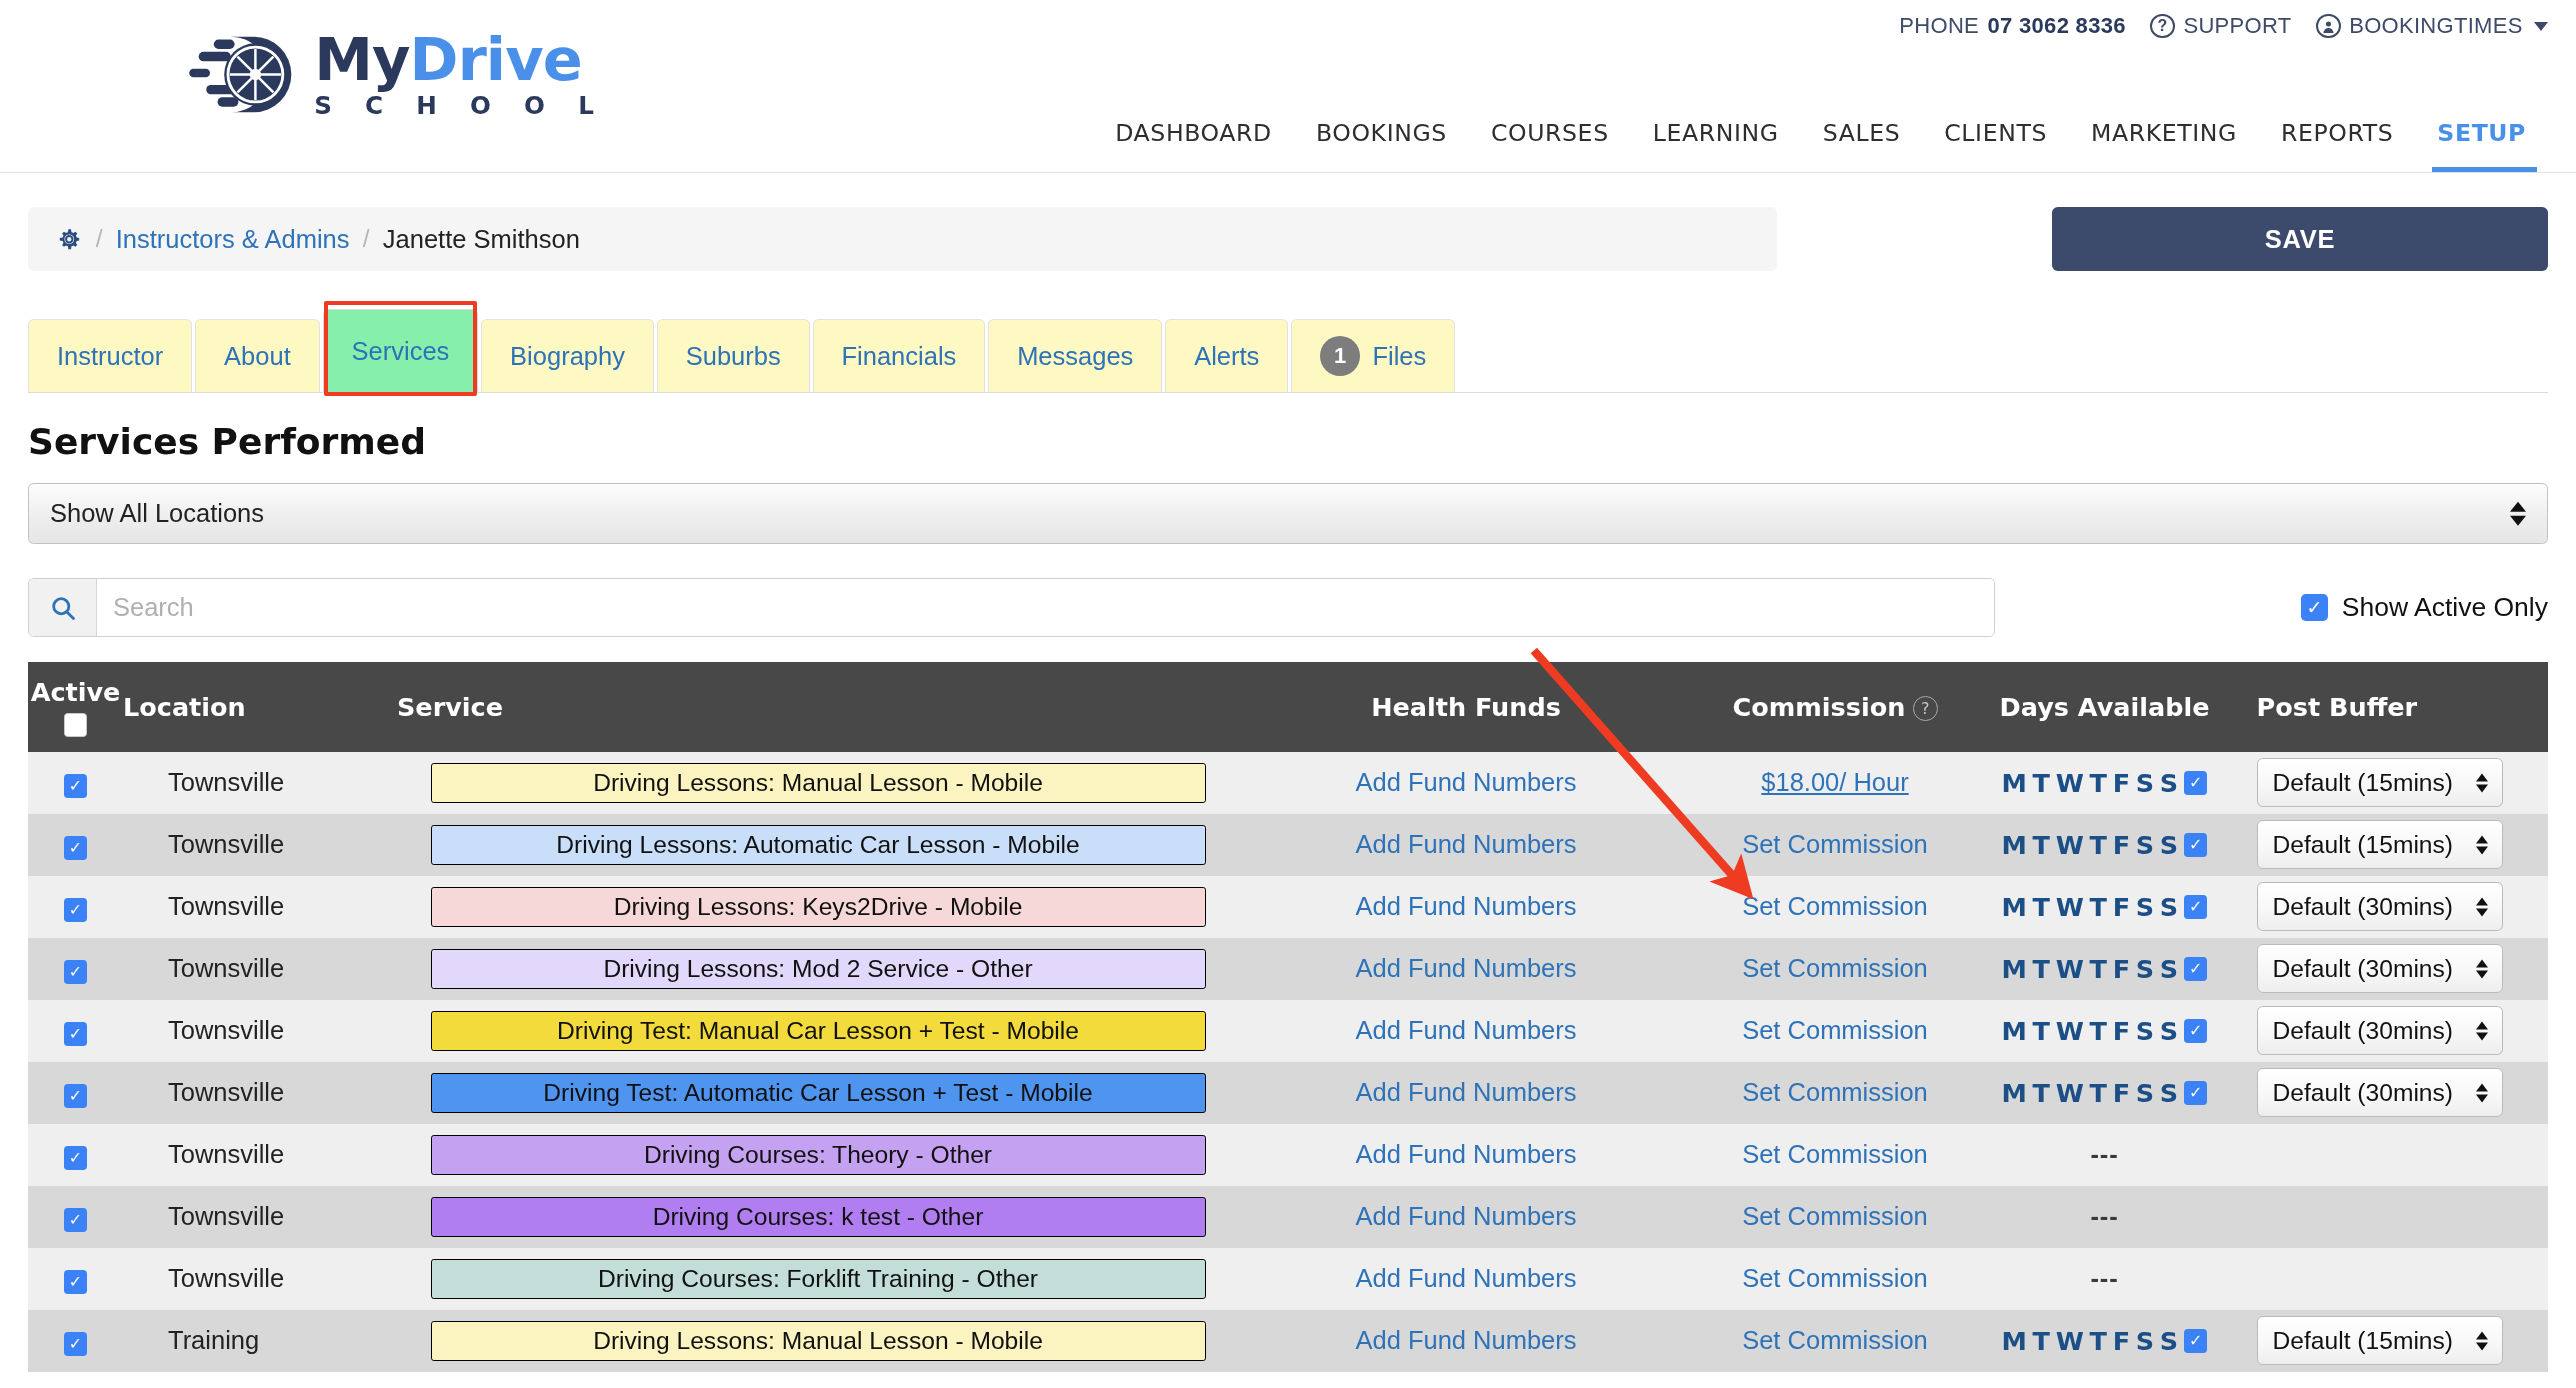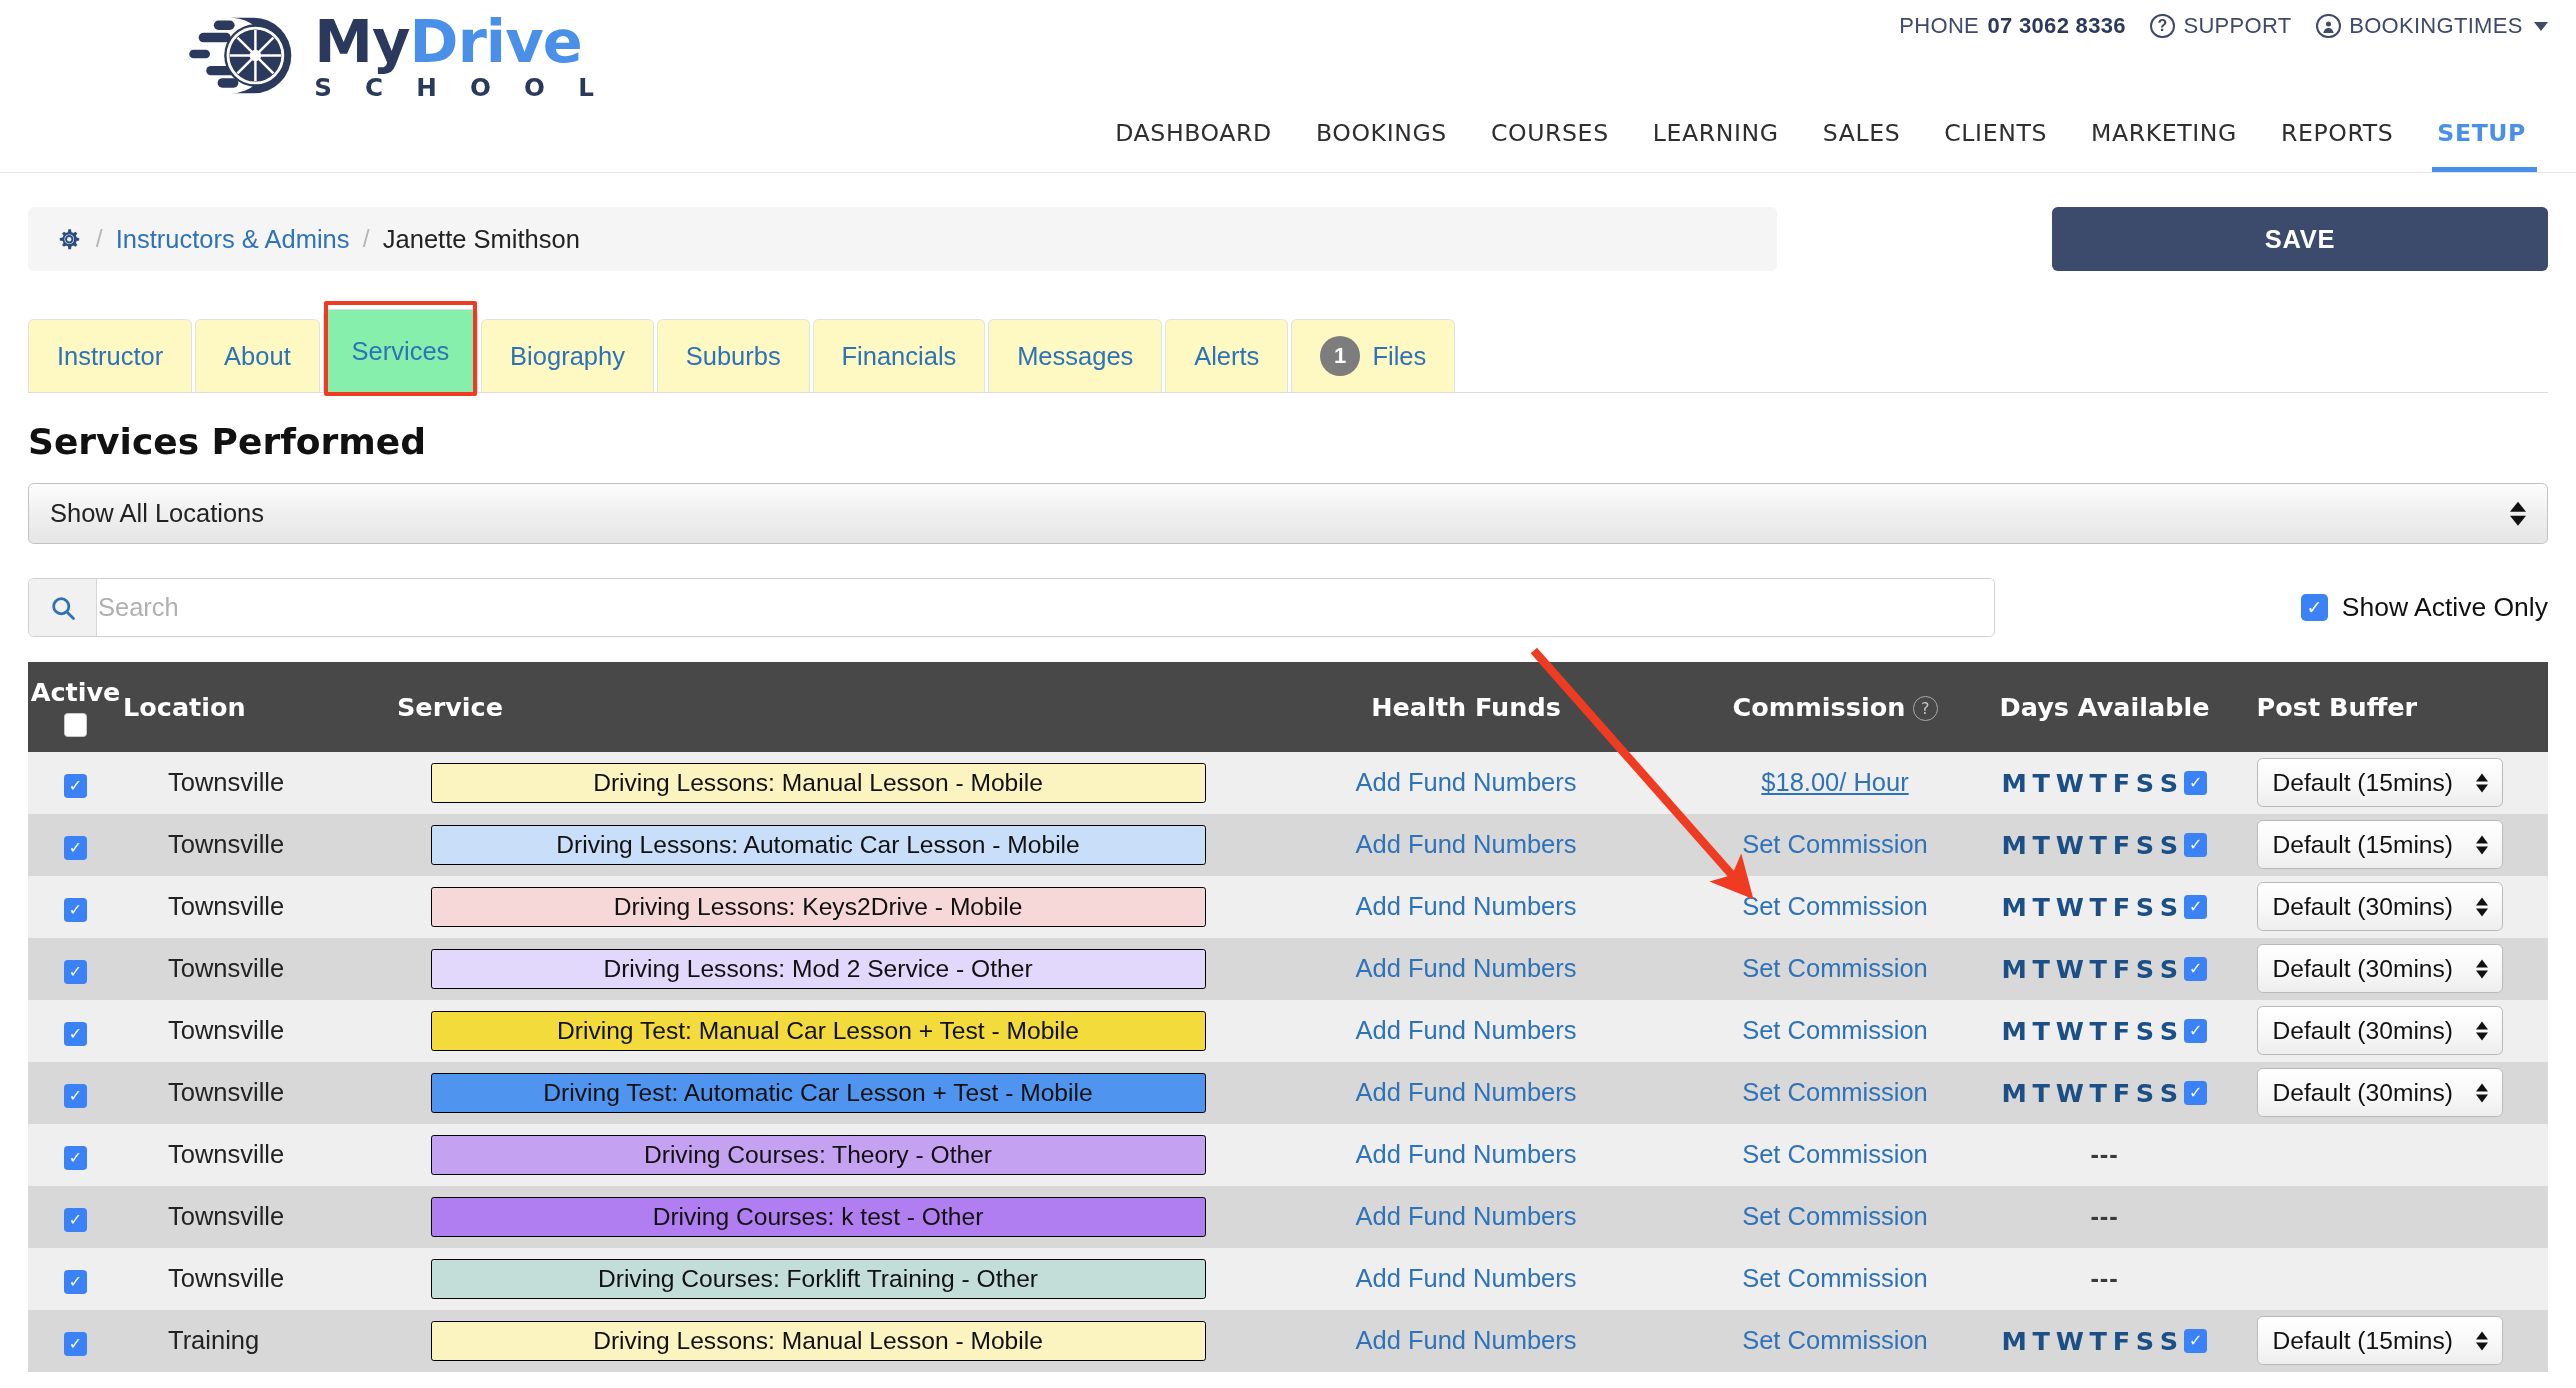--- a/index.html
+++ b/index.html
@@ -15,22 +15,22 @@
 
   
   .topbar {
     position: relative;
     height: 173px;
     border-bottom: 1.9px solid #e3e3e3;
     background: #fff;
   }
   .logo-wrap {
     position: absolute;
-    left: 189px; top: 12px;
-    display: flex; align-items: flex-start; gap: 13.2px;
+    left: 189px; top: 30px;
+    display: flex; align-items: center; gap: 13.2px;
   }
   .logo-mark { width: 112px; height: 87px; display:block; }
   .logo-text { line-height: 1; }
   .logo-title {
     font-size: 59px; font-weight: bold; letter-spacing: -0.9px;
     font-family: "DejaVu Sans", sans-serif;
   }
   .logo-my { color: #2b3a5c; }
   .logo-drive { color: #4a90e8; }
   .logo-sub {
@@ -154,21 +154,21 @@
   .search-box {
     flex: 0 0 1967px; display:flex; align-items:stretch;
     border:0.9px solid #cfcfcf; border-radius: 5.7px; overflow:hidden;
     background:#fff; height: 59px;
   }
   .search-addon {
     width: 68px; background:#f1f1f1; border-right:0.9px solid #d6d6d6;
     display:flex; align-items:center; justify-content:center;
   }
   .search-input {
-    flex:1; border:none; outline:none; font-size: 25.5px; padding: 0 1px;
+    flex:1; border:none; outline:none; font-size: 25.5px; padding: 0 16px;
     color:#737373; font-family:"Liberation Sans", sans-serif;
   }
   .search-input::placeholder { color:#b0b0b0; }
 
   .active-only {
     margin-left:auto; display:flex; align-items:center; gap: 14px;
     font-size: 26.5px; color:#111; white-space:nowrap;
   }
   .cbx {
     width: 26.5px; height: 26.5px; border-radius: 4.7px; background:#3b82f6;

